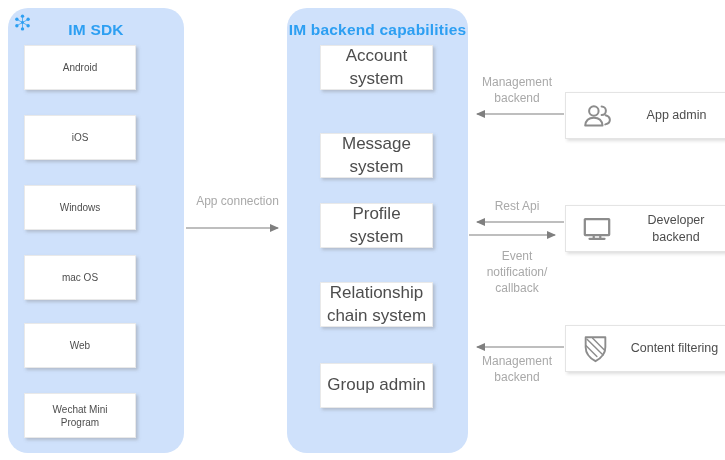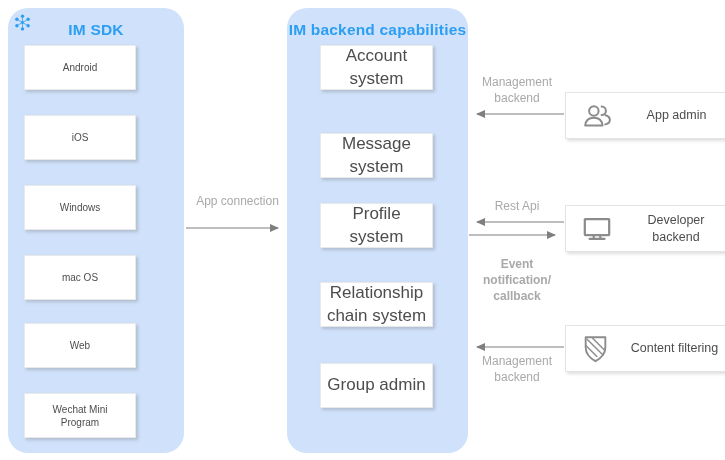--- a/index.html
+++ b/index.html
@@ -145,19 +145,19 @@
     <line x1="564" y1="114" x2="477" y2="114" marker-end="url(#ah)"></line>
     <line x1="564" y1="222" x2="477" y2="222" marker-end="url(#ah)"></line>
     <line x1="469" y1="235" x2="555" y2="235" marker-end="url(#ah)"></line>
     <line x1="564" y1="347" x2="477" y2="347" marker-end="url(#ah)"></line>
   </svg>
 
   <div class="conn-label" style="left:180px;top:194px;width:115px;">App connection</div>
   <div class="conn-label" style="left:468px;top:75px;width:98px;">Management
 backend</div>
   <div class="conn-label" style="left:468px;top:199px;width:98px;">Rest Api</div>
-  <div class="conn-label" style="left:473px;top:257px;width:88px;font-weight:bold;">Event
+  <div class="conn-label" style="left:473px;top:249px;width:88px;">Event
 notification/
 callback</div>
   <div class="conn-label" style="left:468px;top:354px;width:98px;">Management
 backend</div>
 
 </div>
 
 </body></html>

